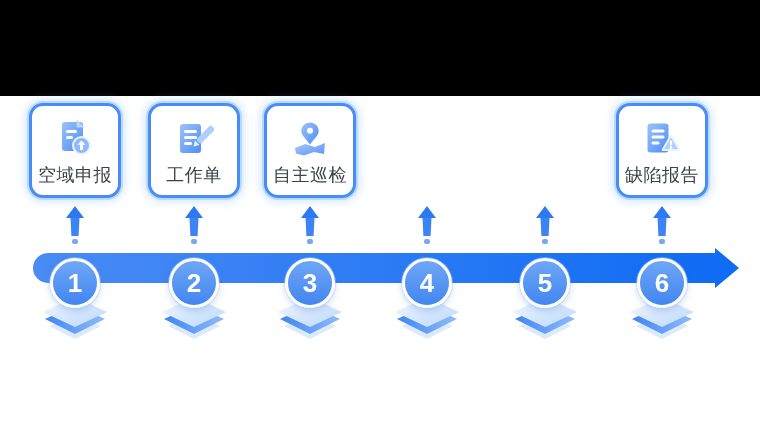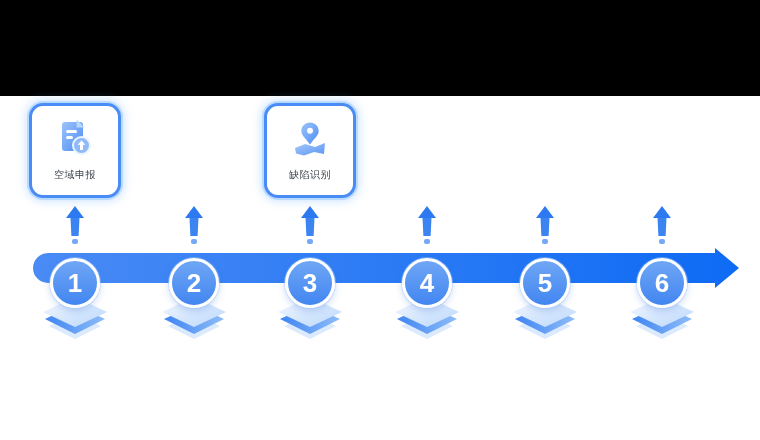--- a/index.html
+++ b/index.html
@@ -21,21 +21,21 @@
     position:absolute;top:103px;left:50%;transform:translateX(-50%);
     width:86px;height:89px;
     background:#ffffff;
     border:3px solid #4a8cf6;border-radius:14px;
     box-shadow:0 0 0 2px rgba(140,195,255,.45),0 0 10px 3px rgba(110,175,255,.35);
     display:flex;flex-direction:column;align-items:center;justify-content:center;
     gap:5px;z-index:3;
   }
   .card .icon{width:44px;height:44px;display:block;}
   .card .label{
-    font-size:10px;line-height:18px;color:#3a4149;letter-spacing:.5px;
+    font-size:18px;line-height:18px;color:#3a4149;letter-spacing:.5px;
     white-space:nowrap;
   }
 
   .up-arrow{position:absolute;top:205px;left:50%;transform:translateX(-50%);z-index:2;}
 
   .timeline{position:absolute;left:0;top:242px;width:760px;height:52px;z-index:1;}
 
   .platform{position:absolute;top:296px;left:50%;transform:translateX(-50%);z-index:2;}
 
   .num-badge{
@@ -104,20 +104,39 @@
       <path d="M38 18 L64 30 L38 43 L12 30 Z" fill="#dceafd"></path>
       <path d="M38 9 L68 23 L38 38 L8 23 Z" fill="url(#p1a)"></path>
       <path d="M38 1 L70 16 L38 31 L6 16 Z" fill="url(#p1b)"></path>
     </svg>
     <div class="num-badge">
       <span>1</span>
     </div>
   </div>
 
   <div class="step" style="left:134px">
+    <div class="card">
+      <svg class="icon" viewBox="0 0 44 44">
+        <defs>
+            <linearGradient id="g2" x1="0" y1="0" x2="1" y2="1">
+          <stop offset="0" stop-color="#9cc3fa"></stop>
+              <stop offset="1" stop-color="#4e8df3"></stop>
+        </linearGradient>
+          </defs>
+        <rect x="8" y="7" width="21" height="29" rx="3" fill="url(#g2)"></rect>
+        <rect x="12" y="13" width="13" height="3" rx="1.5" fill="#fff"></rect>
+        <rect x="12" y="19" width="13" height="3" rx="1.5" fill="#fff"></rect>
+        <rect x="12" y="25" width="8" height="3" rx="1.5" fill="#fff"></rect>
+        <g transform="rotate(45 31 20)">
+          <rect x="27.8" y="6" width="6.4" height="21" rx="2.2" fill="#afcffb"></rect>
+          <path d="M27.8 28.2 H34.2 L31 33.5 Z" fill="#e8f1fd"></path>
+        </g>
+      </svg>
+      <div class="label">工作单</div>
+    </div>
     <svg class="up-arrow" width="22" height="42" viewBox="0 0 22 42">
       <path d="M11 1 L20 13 H2 Z" fill="#2c79f1"></path>
       <path d="M6.5 13 H15.5 L14.6 31 H7.4 Z" fill="#3b84f2"></path>
       <rect x="8" y="34" width="6" height="5" rx="2" fill="#5d99f4" opacity=".85"></rect>
     </svg>
     <svg class="platform" width="76" height="48" viewBox="0 0 76 48">
       <path d="M38 18 L64 30 L38 43 L12 30 Z" fill="#dceafd"></path>
       <path d="M38 9 L68 23 L38 38 L8 23 Z" fill="url(#p1a)"></path>
       <path d="M38 1 L70 16 L38 31 L6 16 Z" fill="url(#p1b)"></path>
     </svg>
@@ -132,21 +151,21 @@
         <defs>
             <linearGradient id="g3" x1="0" y1="0" x2="1" y2="1">
           <stop offset="0" stop-color="#9cc3fa"></stop>
               <stop offset="1" stop-color="#4e8df3"></stop>
         </linearGradient>
           </defs>
         <path d="M7 31 L17 27 L27 30 L37 26 L36 37 L26 35 L16 38.5 L8 36.5 Z" fill="url(#g3)" opacity=".92"></path>
         <path d="M22 5.5 C17 5.5 13.3 9.3 13.3 13.9 C13.3 18.8 18 21.3 22 27.5 C26 21.3 30.7 18.8 30.7 13.9 C30.7 9.3 27 5.5 22 5.5 Z" fill="url(#g3)"></path>
         <circle cx="22" cy="13.8" r="3" fill="#fff"></circle>
       </svg>
-      <div class="label">缺陷识别</div>
+      <div class="label">自主巡检</div>
     </div>
     <svg class="up-arrow" width="22" height="42" viewBox="0 0 22 42">
       <path d="M11 1 L20 13 H2 Z" fill="#2c79f1"></path>
       <path d="M6.5 13 H15.5 L14.6 31 H7.4 Z" fill="#3b84f2"></path>
       <rect x="8" y="34" width="6" height="5" rx="2" fill="#5d99f4" opacity=".85"></rect>
     </svg>
     <svg class="platform" width="76" height="48" viewBox="0 0 76 48">
       <path d="M38 18 L64 30 L38 43 L12 30 Z" fill="#dceafd"></path>
       <path d="M38 9 L68 23 L38 38 L8 23 Z" fill="url(#p1a)"></path>
       <path d="M38 1 L70 16 L38 31 L6 16 Z" fill="url(#p1b)"></path>
@@ -182,20 +201,38 @@
       <path d="M38 18 L64 30 L38 43 L12 30 Z" fill="#dceafd"></path>
       <path d="M38 9 L68 23 L38 38 L8 23 Z" fill="url(#p1a)"></path>
       <path d="M38 1 L70 16 L38 31 L6 16 Z" fill="url(#p1b)"></path>
     </svg>
     <div class="num-badge">
       <span>5</span>
     </div>
   </div>
 
   <div class="step" style="left:602px">
+    <div class="card">
+      <svg class="icon" viewBox="0 0 44 44">
+        <defs>
+            <linearGradient id="g6" x1="0" y1="0" x2="1" y2="1">
+          <stop offset="0" stop-color="#9cc3fa"></stop>
+              <stop offset="1" stop-color="#4e8df3"></stop>
+        </linearGradient>
+          </defs>
+        <rect x="7.5" y="6.5" width="21" height="29" rx="3" fill="url(#g6)"></rect>
+        <rect x="11.5" y="12.5" width="13" height="3" rx="1.5" fill="#fff"></rect>
+        <rect x="11.5" y="18.5" width="13" height="3" rx="1.5" fill="#fff"></rect>
+        <rect x="11.5" y="24.5" width="8" height="3" rx="1.5" fill="#fff"></rect>
+        <path d="M31 18.5 L39.5 33 H22.5 Z" fill="#afcffb" stroke="#eaf3fe" stroke-width="1.8" stroke-linejoin="round"></path>
+        <rect x="29.9" y="23.5" width="2.3" height="5.2" rx="1.1" fill="#fff"></rect>
+        <circle cx="31" cy="30.6" r="1.4" fill="#fff"></circle>
+      </svg>
+      <div class="label">缺陷报告</div>
+    </div>
     <svg class="up-arrow" width="22" height="42" viewBox="0 0 22 42">
       <path d="M11 1 L20 13 H2 Z" fill="#2c79f1"></path>
       <path d="M6.5 13 H15.5 L14.6 31 H7.4 Z" fill="#3b84f2"></path>
       <rect x="8" y="34" width="6" height="5" rx="2" fill="#5d99f4" opacity=".85"></rect>
     </svg>
     <svg class="platform" width="76" height="48" viewBox="0 0 76 48">
       <path d="M38 18 L64 30 L38 43 L12 30 Z" fill="#dceafd"></path>
       <path d="M38 9 L68 23 L38 38 L8 23 Z" fill="url(#p1a)"></path>
       <path d="M38 1 L70 16 L38 31 L6 16 Z" fill="url(#p1b)"></path>
     </svg>

